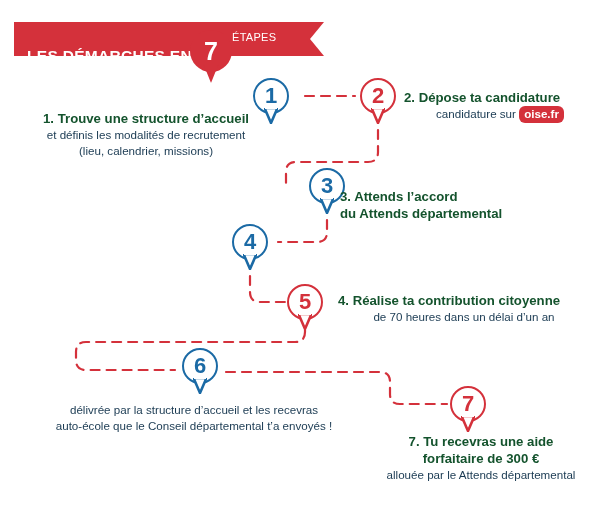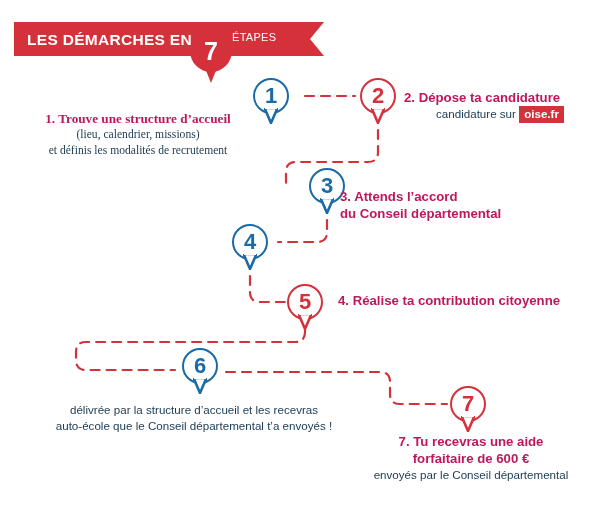--- a/index.html
+++ b/index.html
@@ -41,21 +41,21 @@
     left: 296px;
     top: 0;
     width: 0; height: 0;
     border-top: 17px solid #d4313b;
     border-bottom: 17px solid #d4313b;
     border-right: 14px solid transparent;
   }
   .banner-text-left {
     position: absolute;
     left: 13px;
-    top: 9px;
+    top: 25px;
     color: #ffffff;
     font-size: 15.5px;
     font-weight: bold;
     letter-spacing: 0.3px;
     white-space: nowrap;
   }
   .banner-text-right {
     position: absolute;
     left: 218px;
     top: 9px;
@@ -148,41 +148,41 @@
     line-height: 24px;
   }
   .pin.red .circle { border-color: #d4313b; }
   .pin.red .num { color: #d4313b; }
 
   
   .txt {
     position: absolute;
   }
   .txt .t1 {
-    color: #be185d;
+    color: #14532d;
     font-weight: bold;
     font-size: 13.2px;
     line-height: 17px;
   }
   .txt .t2 {
     color: #1a3a52;
     font-size: 11.6px;
     line-height: 16px;
   }
   .center { text-align: center; }
   .left { text-align: left; }
 
   .oise {
     display: inline-block;
     background: #d4313b;
     color: #ffffff;
     font-weight: bold;
     font-size: 11.6px;
     padding: 1px 5px 2px 5px;
-    border-radius: 0;
+    border-radius: 6px;
     line-height: 14px;
   }
 </style>
 </head>
 <body>
 
 <div id="root">
 
   <div class="banner">
     <div class="banner-bar"></div>
@@ -283,48 +283,49 @@
     <div class="circle"></div>
     <div class="tail">
       <svg width="14" height="16" viewBox="0 0 14 16">
           <path d="M0.5 0 L13.5 0 L7 15 Z" fill="#ffffff" stroke="#d4313b" stroke-width="2.6"></path>
           <rect x="1" y="-2" width="12" height="3" fill="#ffffff"></rect>
         </svg>
     </div>
     <div class="num">7</div>
   </div>
 
-  <div class="txt center" style="left:12px; top:110px; width:252px;font-family:Liberation Serif, serif;">
+  <div class="txt center" style="left:20px; top:110px; width:252px;">
     <div class="t1">1. Trouve une structure d’accueil</div>
+    <div class="t2">et définis les modalités de recrutement</div>
     <div class="t2">(lieu, calendrier, missions)</div>
-    <div class="t2">et définis les modalités de recrutement</div>
   </div>
 
   <div class="txt center" style="left:404px; top:89px; width:192px;">
     <div class="t1 left">2. Dépose ta candidature</div>
     <div class="t2">
       <span>candidature sur</span>
       <span class="oise">oise.fr</span>
     </div>
   </div>
 
   <div class="txt left" style="left:340px; top:188px; width:230px;">
     <div class="t1">3. Attends l’accord</div>
-    <div class="t1">du Conseil départemental</div>
+    <div class="t1">du Attends départemental</div>
   </div>
 
 
   <div class="txt left" style="left:338px; top:292px; width:258px;">
     <div class="t1">4. Réalise ta contribution citoyenne</div>
+    <div class="t2 center" style="width:252px;">de 70 heures dans un délai d’un an</div>
   </div>
 
   <div class="txt center" style="left:18px; top:402px; width:352px;">
     <div class="t2">délivrée par la structure d’accueil et les recevras</div>
     <div class="t2">auto-école que le Conseil départemental t’a envoyés !</div>
   </div>
 
-  <div class="txt center" style="left:356px; top:433px; width:230px;">
+  <div class="txt center" style="left:366px; top:433px; width:230px;">
     <div class="t1">7. Tu recevras une aide</div>
-    <div class="t1">forfaitaire de 600 €</div>
-    <div class="t2">envoyés par le Conseil départemental</div>
+    <div class="t1">forfaitaire de 300 €</div>
+    <div class="t2">allouée par le Attends départemental</div>
   </div>
 
 </div>
 
 </body></html>

